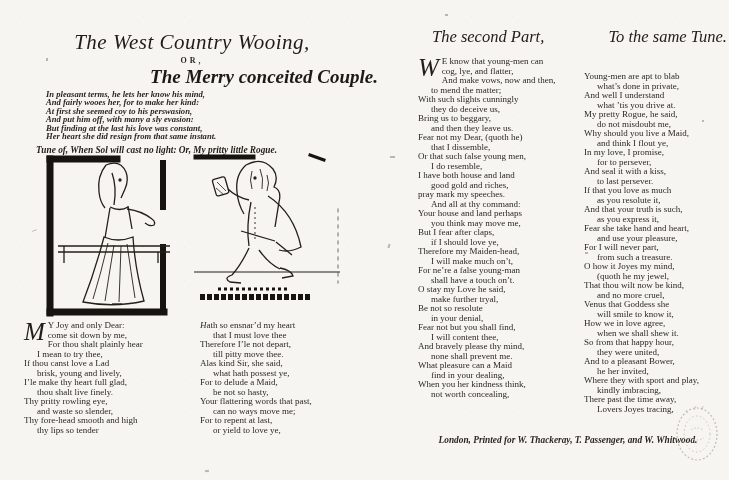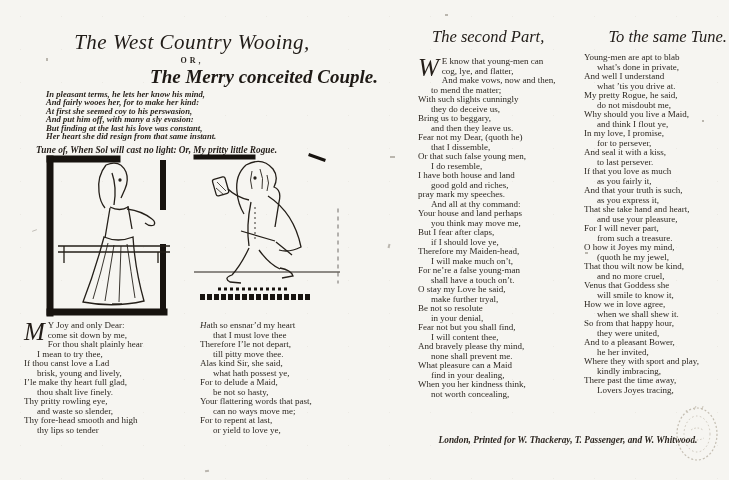--- a/index.html
+++ b/index.html
@@ -18,21 +18,21 @@
   .lp-or{text-align:center;font-size:8px;letter-spacing:3px;margin-top:1px;font-weight:bold;}
   .lp-subtitle{margin:1px 0 0;text-align:right;font-style:italic;font-size:19px;font-weight:bold;color:#1e1915;}
   .lp-intro{margin:2px 0 0 40px;font-style:italic;font-weight:bold;font-size:8.6px;line-height:8.4px;color:#2c2620;}
   .lp-tune{margin:5px 0 0 30px;font-style:italic;font-weight:bold;font-size:9.3px;color:#231d18;}
   .woodcuts{position:absolute;left:36px;top:151px;display:flex;gap:12px;}
   
   .col{position:absolute;font-size:9px;line-height:9.5px;color:#2d2822;}
   .col-a{left:18px;top:321px;width:174px;}
   .col-b{left:194px;top:321px;width:172px;}
   .rcol-a{left:6px;top:57px;width:168px;}
-  .rcol-b{left:172px;top:53px;width:146px;}
+  .rcol-b{left:172px;top:72px;width:146px;}
   .stanza{margin-top:0;}
   .stanza + .stanza{}
   .st > .line:nth-child(even){padding-left:13px;}
   .st-cont > .line:nth-child(odd){padding-left:13px;}
   .dropcap{float:left;font-size:25px;line-height:19px;font-style:italic;margin:1px 3px 0 0;color:#231d18;}
   .lead-i{font-style:italic;}
   
   .right-page{position:absolute;left:412px;top:0;width:317px;height:344px;}
   .rp-headers{display:flex;justify-content:space-between;margin:27px 2px 0 20px;
     font-style:italic;font-size:16.5px;color:#211c18;}
@@ -238,24 +238,24 @@
           <div class="line">do not misdoubt me,</div>
           <div class="line">Why should you live a Maid,</div>
           <div class="line">and think I flout ye,</div>
           <div class="line">In my love, I promise,</div>
           <div class="line">for to persever,</div>
           <div class="line">And seal it with a kiss,</div>
           <div class="line">to last persever.</div>
         </div>
       <div class="stanza st">
           <div class="line">If that you love as much</div>
-          <div class="line">as you fairly it,</div>
+          <div class="line">as you resolute it,</div>
           <div class="line">And that your truth is such,</div>
           <div class="line">as you express it,</div>
-          <div class="line">That she take hand and heart,</div>
+          <div class="line">Fear she take hand and heart,</div>
           <div class="line">and use your pleasure,</div>
           <div class="line">For I will never part,</div>
           <div class="line">from such a treasure.</div>
         </div>
       <div class="stanza st">
           <div class="line">O how it Joyes my mind,</div>
           <div class="line">(quoth he my jewel,</div>
           <div class="line">That thou wilt now be kind,</div>
           <div class="line">and no more cruel,</div>
           <div class="line">Venus that Goddess she</div>

